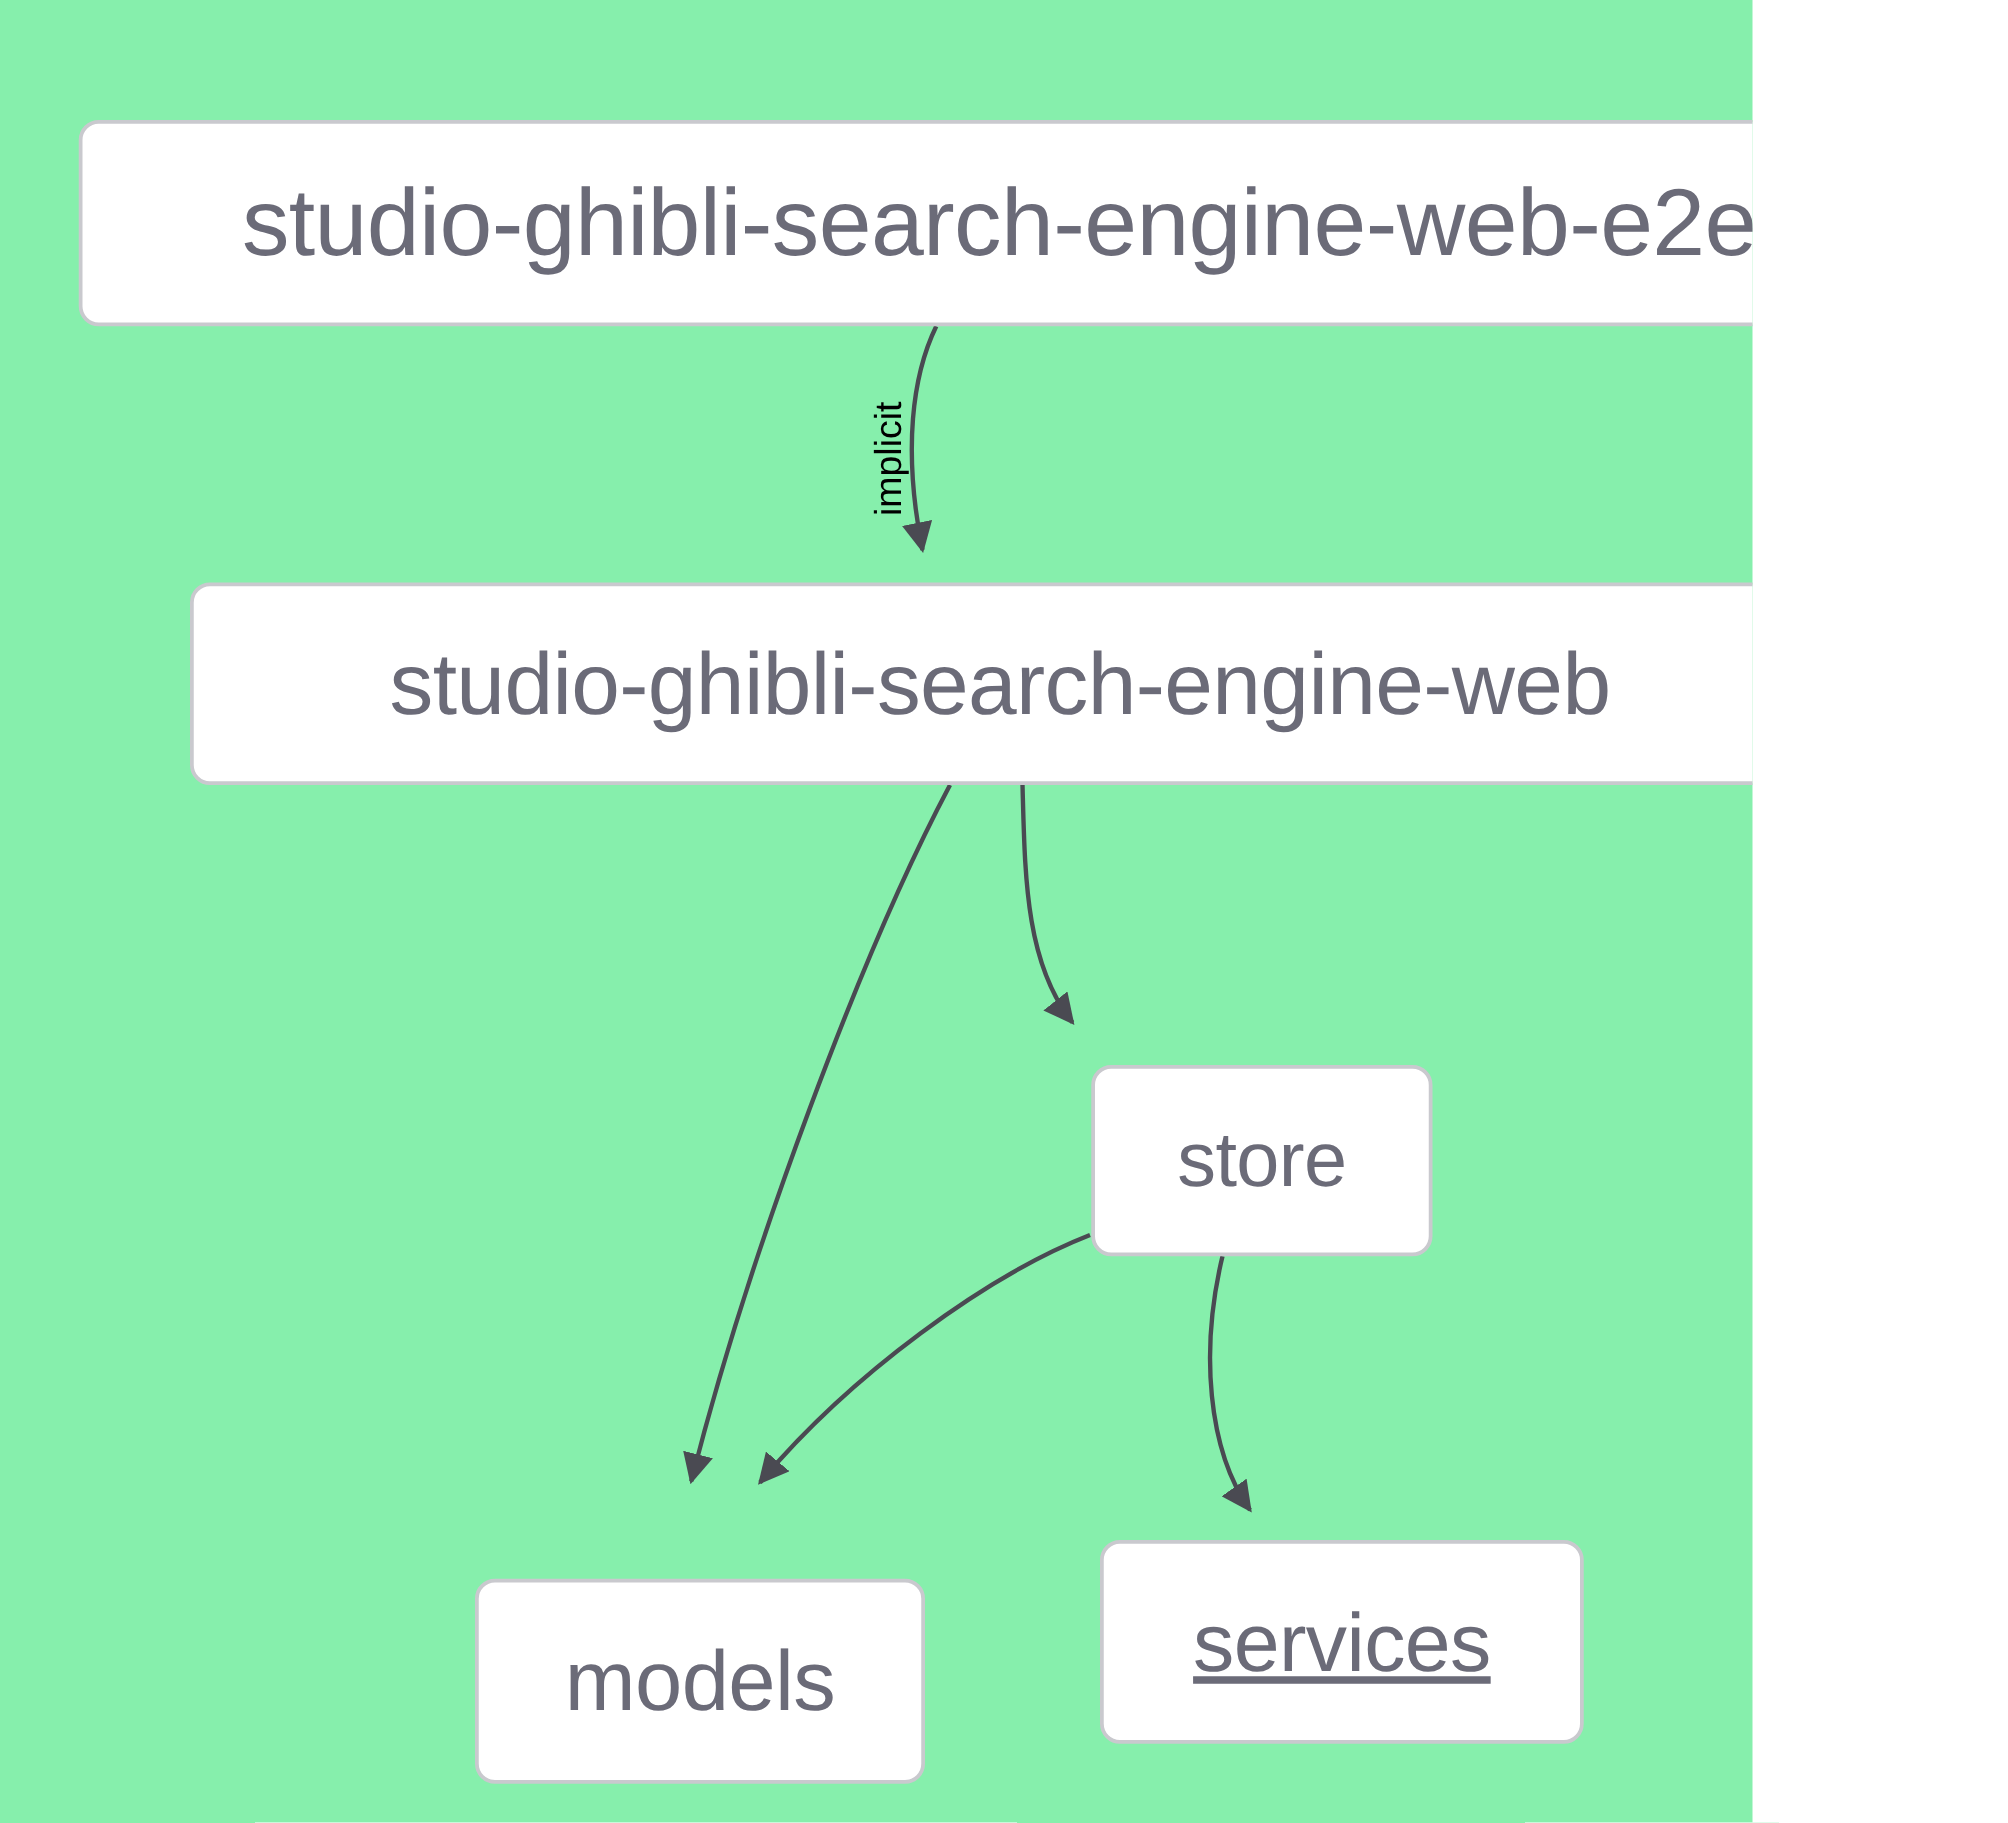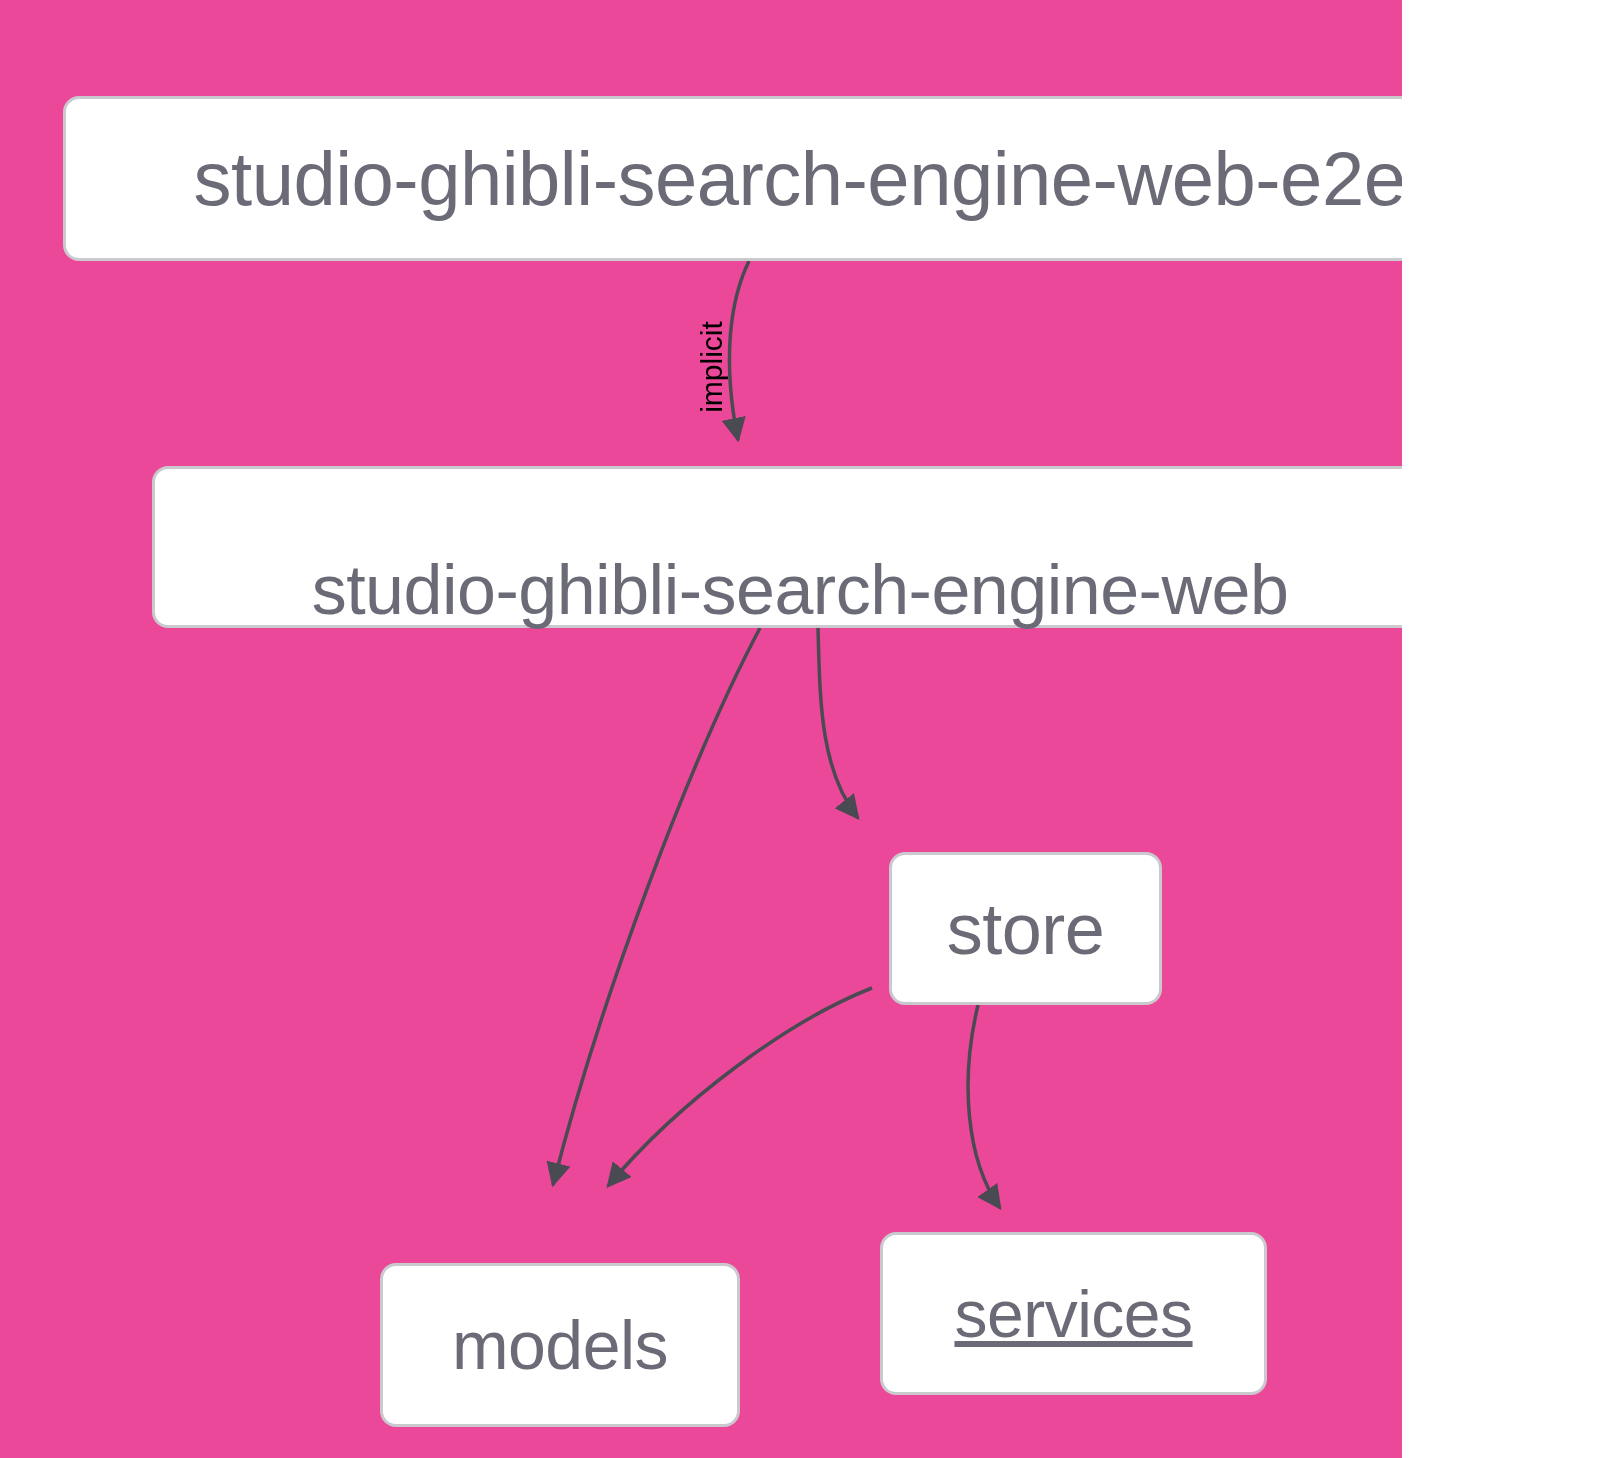--- a/index.html
+++ b/index.html
@@ -7,21 +7,21 @@
     padding: 0;
     background: #ffffff;
   }
   body {
     font-family: "Liberation Sans", sans-serif;
   }
   #canvas {
     position: relative;
     width: 1402px;
     height: 1458px;
-    background: #ec4899;
+    background: #86efac;
     overflow: hidden;
   }
   #edges {
     position: absolute;
     top: 0;
     left: 0;
     width: 1606px;
     height: 1458px;
     pointer-events: none;
   }
@@ -44,26 +44,24 @@
     color: #6b6b78;
     line-height: 1;
   }
   #node-root {
     left: 63px;  top: 96px;   width: 1473px; height: 165px;
     font-size: 76px;
   }
   #node-web {
     left: 152px; top: 466px;  width: 1296px; height: 162px;
     font-size: 70px;
-    align-items: flex-end;
   }
   #node-store {
     left: 873px; top: 852px;  width: 273px;  height: 153px;
-    font-size: 72px;
-    margin-left: 16px;
+    font-size: 62px;
   }
   #node-models {
     left: 380px; top: 1231px; width: 360px;  height: 164px;
     font-size: 68px;
     margin-top: 32px;
   }
   #node-services {
     left: 880px; top: 1232px; width: 387px;  height: 163px;
     font-size: 66px;
     text-decoration: underline;

